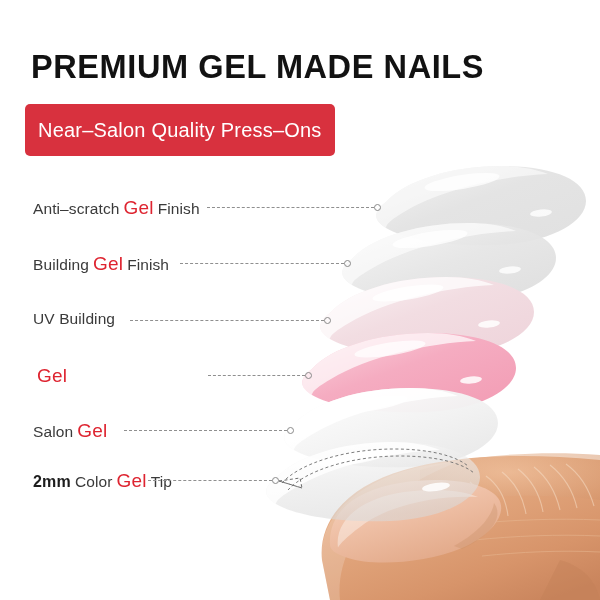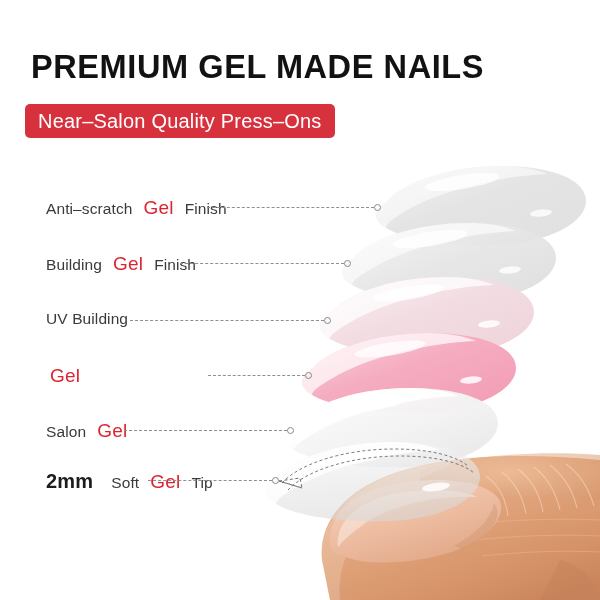--- a/index.html
+++ b/index.html
@@ -14,33 +14,33 @@
   
   .title{
     position:absolute;left:31px;top:48px;
     font-size:33px;line-height:38px;
     font-weight:600;letter-spacing:.6px;
     color:#121212;white-space:nowrap;
     transform:scaleX(.985);transform-origin:left center;
   }
   .badge{
     position:absolute;left:25px;top:104px;
-    height:34px;box-sizing:border-box;
+    height:52px;box-sizing:border-box;
     padding:0 13px;
     display:flex;align-items:center;
     background:#d8313e;border-radius:5px;
     color:#fff;font-size:20px;letter-spacing:.2px;
     white-space:nowrap;
   }
 
   
-  .row{position:absolute;left:46px;display:flex;align-items:baseline;white-space:nowrap;gap:7px;}
+  .row{position:absolute;left:33px;display:flex;align-items:baseline;white-space:nowrap;}
   .row .txt{font-size:15.5px;color:#3a3a3a;letter-spacing:.1px;}
   .row .gel{font-size:19px;font-weight:400;color:#de2430;letter-spacing:.2px;padding:0 4px;}
-  .row .bold{font-size:20px;font-weight:700;color:#1d1d1d;letter-spacing:.2px;}
+  .row .bold{font-size:16px;font-weight:700;color:#1d1d1d;letter-spacing:.2px;}
   .row .sp{width:4px;}
 
   
   .lead{position:absolute;height:1px;border-top:1px dashed #8f8f8f;}
   .dot{
     position:absolute;width:7px;height:7px;border-radius:50%;
     border:1px solid #8a8a8a;background:transparent;box-sizing:border-box;
   }
 
   
@@ -292,21 +292,21 @@
     <div class="row" style="top:420px">
       <span class="txt">Salon</span>
       <span class="gel">Gel</span>
     </div>
     <div class="lead" style="left:124px;top:430px;width:163px"></div>
     <div class="dot" style="left:287px;top:427px"></div>
 
     <div class="row" style="top:470px">
       <span class="bold">2mm</span>
       <span class="sp"></span>
-      <span class="txt">Soft</span>
+      <span class="txt">Color</span>
       <span class="gel">Gel</span>
       <span class="txt">Tip</span>
     </div>
     <div class="lead" style="left:148px;top:480px;width:124px"></div>
     <div class="dot" style="left:272px;top:477px"></div>
 
   </div>
 </div>
 
 </body></html>

